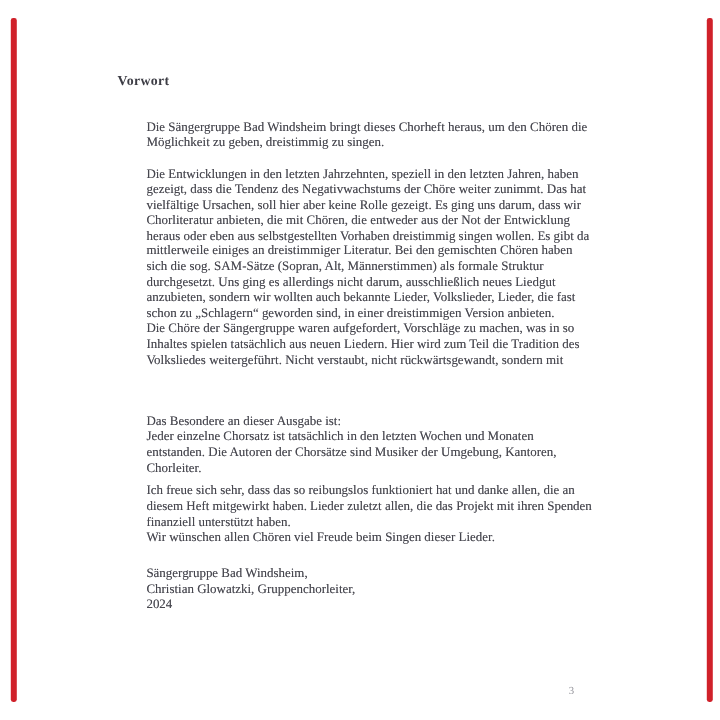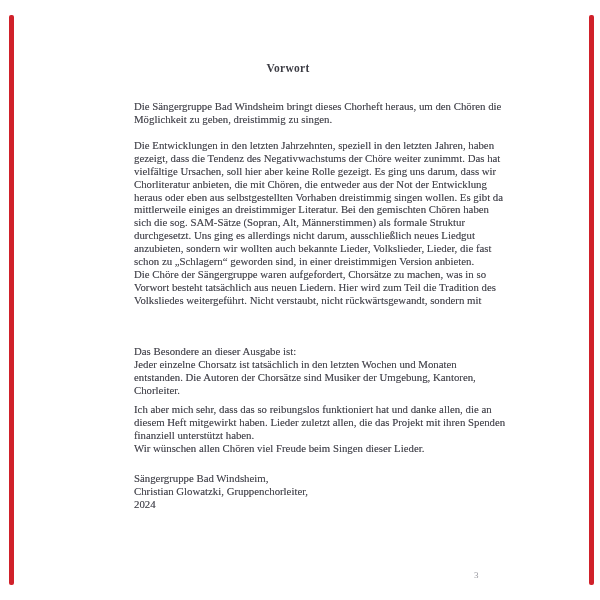--- a/index.html
+++ b/index.html
@@ -22,35 +22,33 @@
     background: #d0212a;
     border-radius: 2px;
   }
   .red-edge.left  { left: 9px; }
   .red-edge.right { left: 589px; }
   .title {
     position: absolute;
     left: 122px; top: 62px;
     width: 380px;
     margin: 0;
-    text-align: center;
     transform: translateX(-24px);
     font-size: 11.5px;
     font-weight: bold;
     letter-spacing: 0.3px;
     color: #3d3d45;
   }
   .para {
     position: absolute;
     left: 122px;
     color: #47474f;
     font-size: 10.8px;
     line-height: 12.9px;
     text-shadow: 0 0 0.45px rgba(72,72,82,0.55);
-    margin-left: 12px;
   }
   .para .line { white-space: nowrap; height: 12.9px; }
   .p1  { top: 100px; }
   .p2  { top: 139px; }
   .p3  { top: 268px; }
   .p4  { top: 345px; }
   .p5  { top: 403px; }
   .sig { top: 472px; }
   .pagenum {
     position: absolute;
@@ -81,34 +79,34 @@
     <div class="line">Chorliteratur anbieten, die mit Chören, die entweder aus der Not der Entwicklung</div>
     <div class="line">heraus oder eben aus selbstgestellten Vorhaben dreistimmig singen wollen. Es gibt da</div>
     <div class="line">mittlerweile einiges an dreistimmiger Literatur. Bei den gemischten Chören haben</div>
     <div class="line">sich die sog. SAM-Sätze (Sopran, Alt, Männerstimmen) als formale Struktur</div>
     <div class="line">durchgesetzt. Uns ging es allerdings nicht darum, ausschließlich neues Liedgut</div>
     <div class="line">anzubieten, sondern wir wollten auch bekannte Lieder, Volkslieder, Lieder, die fast</div>
     <div class="line">schon zu „Schlagern“ geworden sind, in einer dreistimmigen Version anbieten.</div>
   </div>
 
   <div class="para p3">
-    <div class="line">Die Chöre der Sängergruppe waren aufgefordert, Chorsätze zu machen, was in so</div>
-    <div class="line">Vorwort besteht tatsächlich aus neuen Liedern. Hier wird zum Teil die Tradition des</div>
+    <div class="line">Die Chöre der Sängergruppe waren aufgefordert, Vorschläge zu machen, was in so</div>
+    <div class="line">Inhaltes spielen tatsächlich aus neuen Liedern. Hier wird zum Teil die Tradition des</div>
     <div class="line">Volksliedes weitergeführt. Nicht verstaubt, nicht rückwärtsgewandt, sondern mit</div>
   </div>
 
   <div class="para p4">
     <div class="line">Das Besondere an dieser Ausgabe ist:</div>
     <div class="line">Jeder einzelne Chorsatz ist tatsächlich in den letzten Wochen und Monaten</div>
     <div class="line">entstanden. Die Autoren der Chorsätze sind Musiker der Umgebung, Kantoren,</div>
     <div class="line">Chorleiter.</div>
   </div>
 
   <div class="para p5">
-    <div class="line">Ich aber mich sehr, dass das so reibungslos funktioniert hat und danke allen, die an</div>
+    <div class="line">Ich freue sich sehr, dass das so reibungslos funktioniert hat und danke allen, die an</div>
     <div class="line">diesem Heft mitgewirkt haben. Lieder zuletzt allen, die das Projekt mit ihren Spenden</div>
     <div class="line">finanziell unterstützt haben.</div>
     <div class="line">Wir wünschen allen Chören viel Freude beim Singen dieser Lieder.</div>
   </div>
 
   <div class="para sig">
     <div class="line">Sängergruppe Bad Windsheim,</div>
     <div class="line">Christian Glowatzki, Gruppenchorleiter,</div>
     <div class="line">2024</div>
   </div>

